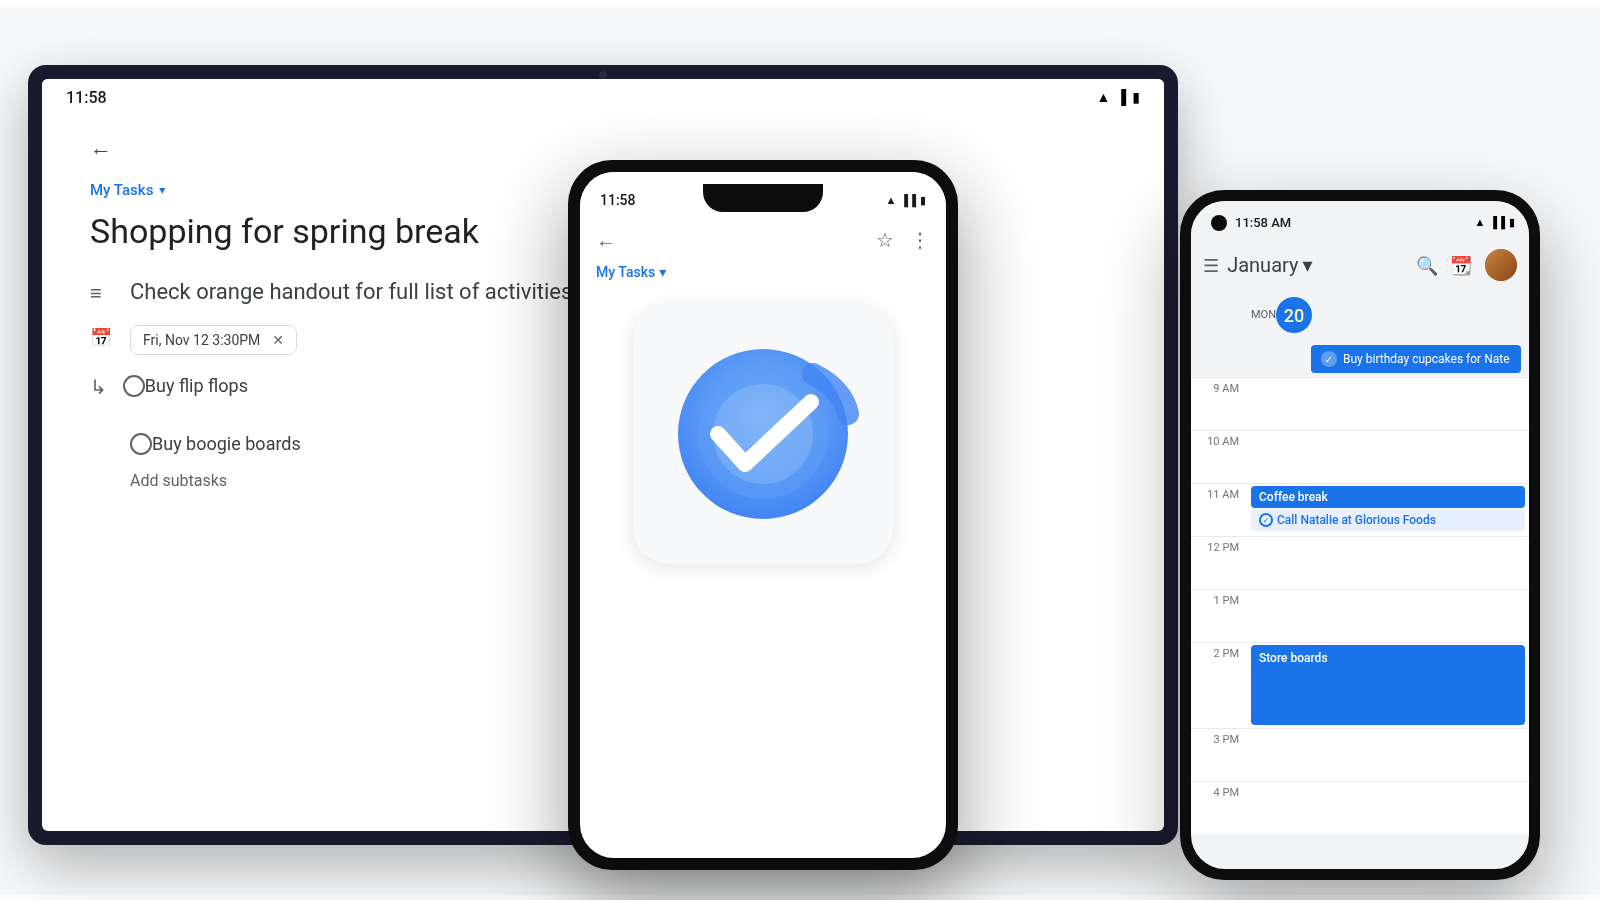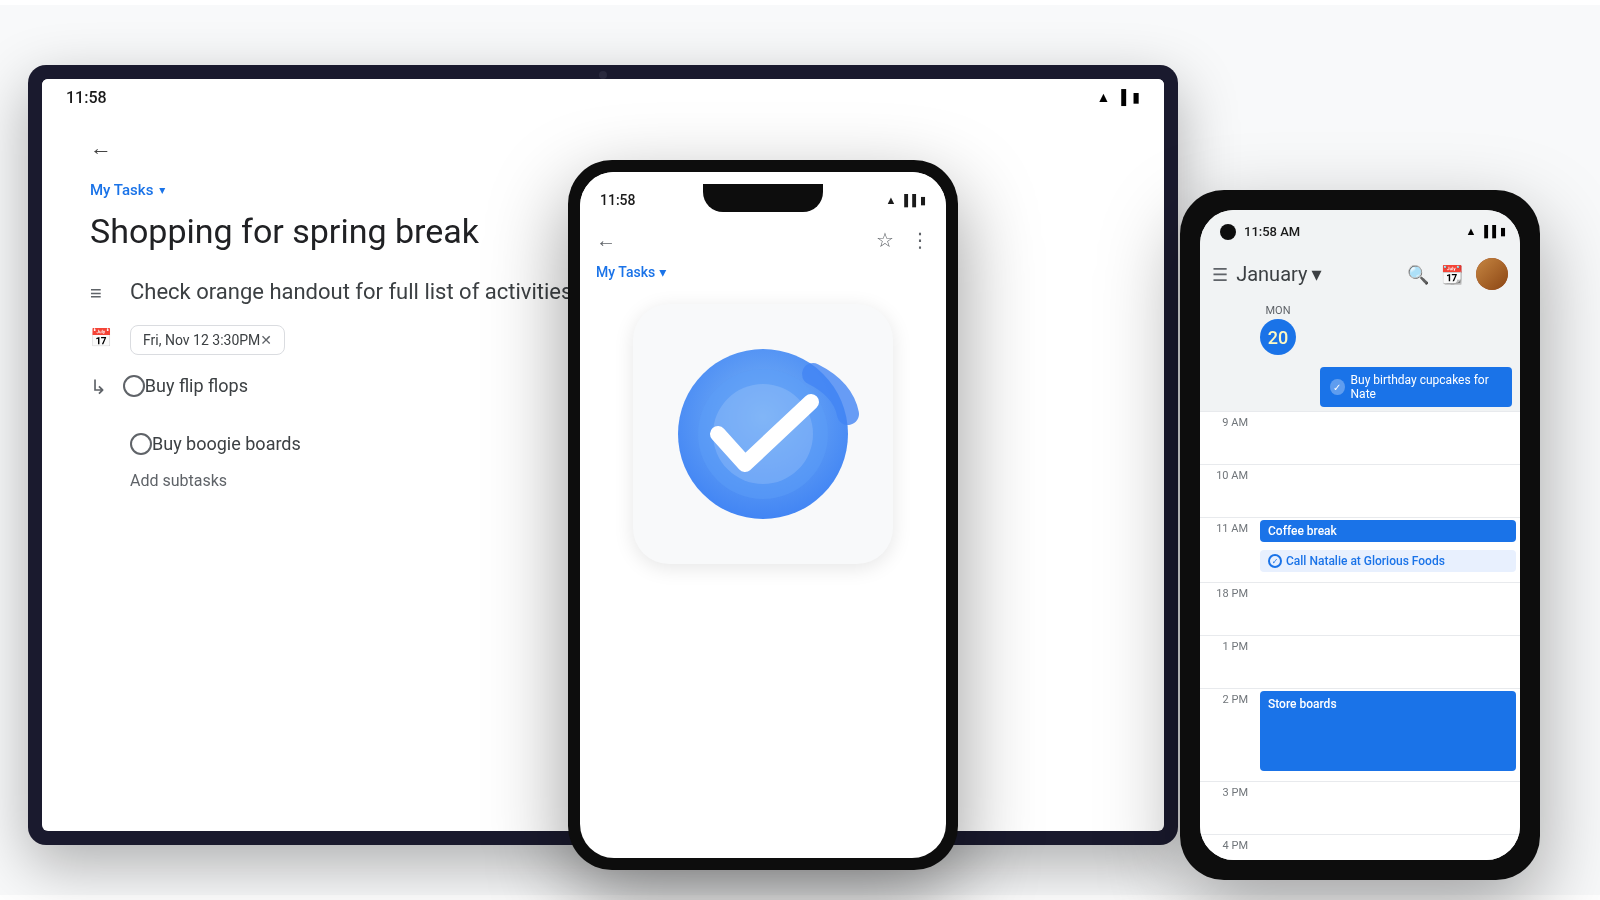--- a/index.html
+++ b/index.html
@@ -136,21 +136,21 @@
     }
 
     .date-chip {
       display: inline-flex;
       align-items: center;
       border: 1px solid #dadce0;
       border-radius: 8px;
       padding: 6px 12px;
       font-size: 14px;
       color: #3c4043;
-      gap: 0;
+      gap: 12px;
     }
 
     .date-chip .close-x {
       color: #5f6368;
       font-size: 14px;
       cursor: pointer;
     }
 
     .subtask-row {
       display: flex;
@@ -303,21 +303,21 @@
 
     
     .phone-right {
       position: absolute;
       right: 60px;
       top: 185px;
       width: 360px;
       height: 690px;
       background: #0d0d0d;
       border-radius: 44px;
-      padding: 20px;
+      padding: 11px;
       box-shadow: 0 30px 80px rgba(0,0,0,0.35);
       z-index: 9;
     }
 
     .phone-right-screen {
       width: 100%;
       height: 100%;
       background: #f1f3f4;
       border-radius: 34px;
       overflow: hidden;
@@ -487,21 +487,21 @@
       min-height: 52px;
       position: relative;
     }
 
     .cal-event {
       border-radius: 4px;
       padding: 4px 8px;
       font-size: 12px;
       color: #ffffff;
       font-weight: 500;
-      margin-bottom: 8px;
+      margin-bottom: 1px;
     }
 
     .cal-event-blue { background: #1a73e8; }
     .cal-event-task {
       background: #e8f0fe;
       color: #1a73e8;
       display: flex;
       align-items: center;
       gap: 4px;
     }
@@ -656,21 +656,21 @@
         <div class="cal-header-right">
           <span class="cal-icon">🔍</span>
           <span class="cal-icon">📆</span>
           <div class="avatar-circle">
             <div class="avatar-img"></div>
           </div>
         </div>
       </div>
 
       <div class="day-header">
-        <div style="display:flex; flex-direction:column; align-items:center;">
+        <div style="display:flex; flex-direction:row; align-items:center;">
           <span class="day-label">Mon</span>
           <div class="day-number">20</div>
         </div>
       </div>
 
       <div style="padding: 4px 8px 4px 60px; background:#f1f3f4;">
         <div class="all-day-bar">
           <div class="all-day-check">✓</div>
           <span>Buy birthday cupcakes for Nate</span>
         </div>
@@ -694,21 +694,21 @@
           <div class="time-content">
             <div class="cal-event cal-event-blue">Coffee break</div>
             <div class="cal-event cal-event-task">
               <div class="task-check">✓</div>
               <span>Call Natalie at Glorious Foods</span>
             </div>
           </div>
         </div>
 
         <div class="time-row">
-          <span class="time-label">18 PM</span>
+          <span class="time-label">12 PM</span>
           <div class="time-content"></div>
         </div>
 
         <div class="time-row">
           <span class="time-label">1 PM</span>
           <div class="time-content"></div>
         </div>
 
         <div class="time-row">
           <span class="time-label">2 PM</span>

